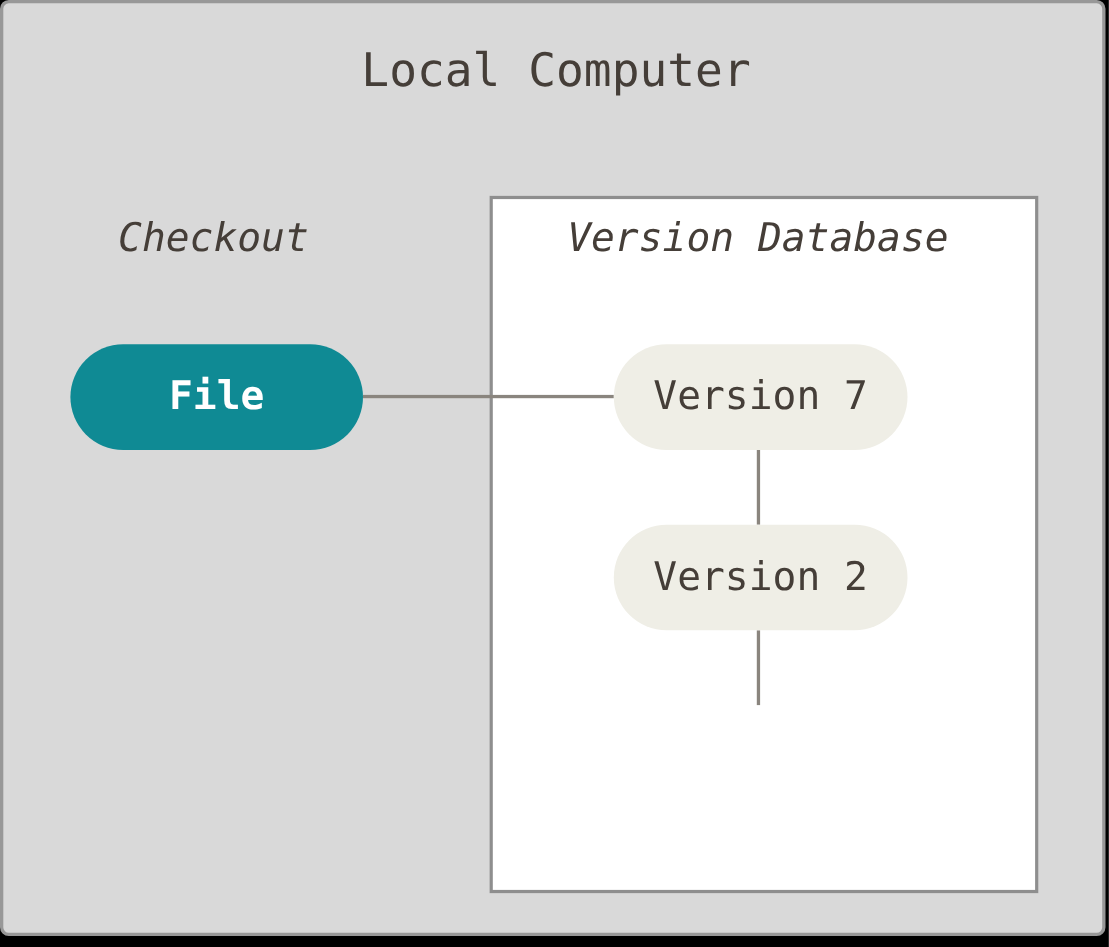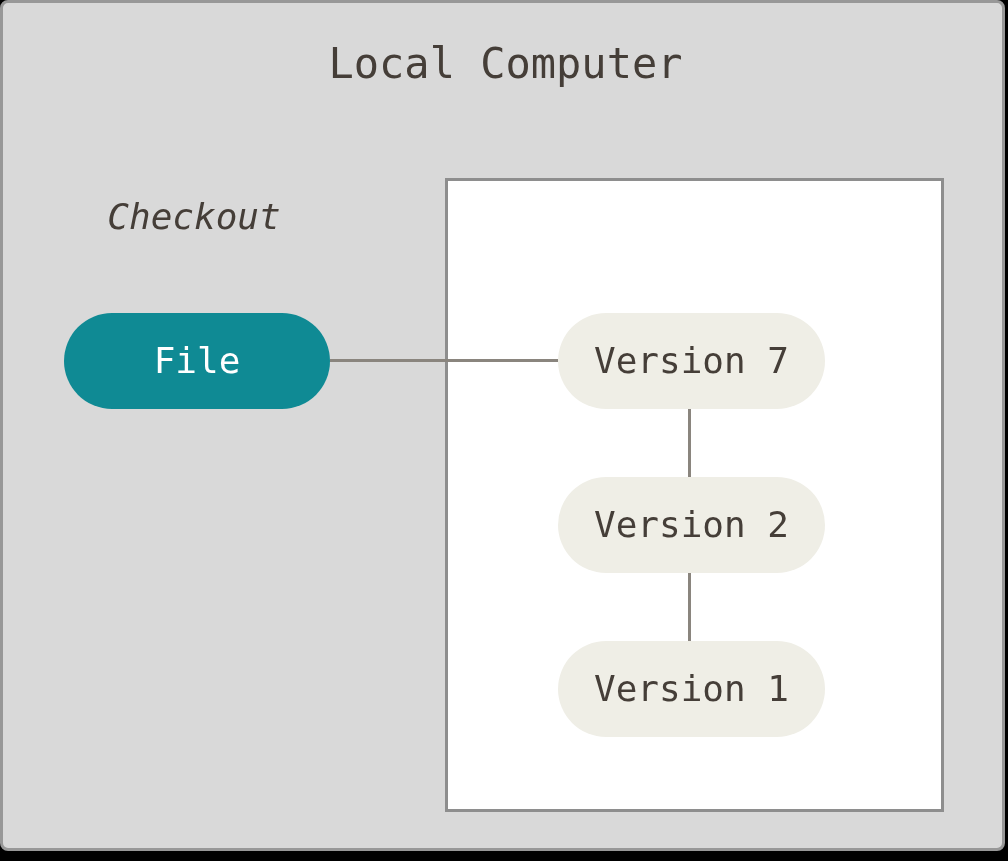--- a/index.html
+++ b/index.html
@@ -68,20 +68,21 @@
     font-size: 36px;
     line-height: 36px;
     white-space: pre;
   }
   .file-pill {
     left: 61px;
     top: 310px;
     width: 266px;
     background: var(--file-fill, #0F8A94);
     color: var(--file-text, #FFFFFF);
+    font-weight: bold;
   }
   .version-pill {
     left: 555px;
     width: 267px;
     background: var(--node-fill, #EFEEE6);
     color: var(--text, #453E38);
   }
   .v3 { top: 310px; }
   .v2 { top: 474px; }
   .v1 { top: 638px; }
@@ -112,26 +113,26 @@
 <body>
 
 <div class="window">
 
   <div class="diagram-title">Local Computer</div>
 
   <div class="section-label checkout-label">Checkout</div>
 
   <div class="vdb-box"></div>
 
+  <div class="section-label vdb-title">Version Database</div>
 
   <div class="connector conn-h"></div>
   <div class="connector conn-v1"></div>
   <div class="connector conn-v2"></div>
 
   <div class="pill file-pill">File</div>
 
   <div class="pill version-pill v3">Version 7</div>
 
   <div class="pill version-pill v2">Version 2</div>
 
-  <div class="pill version-pill v1">Version 1</div>
 
 </div>
 
 </body></html>

